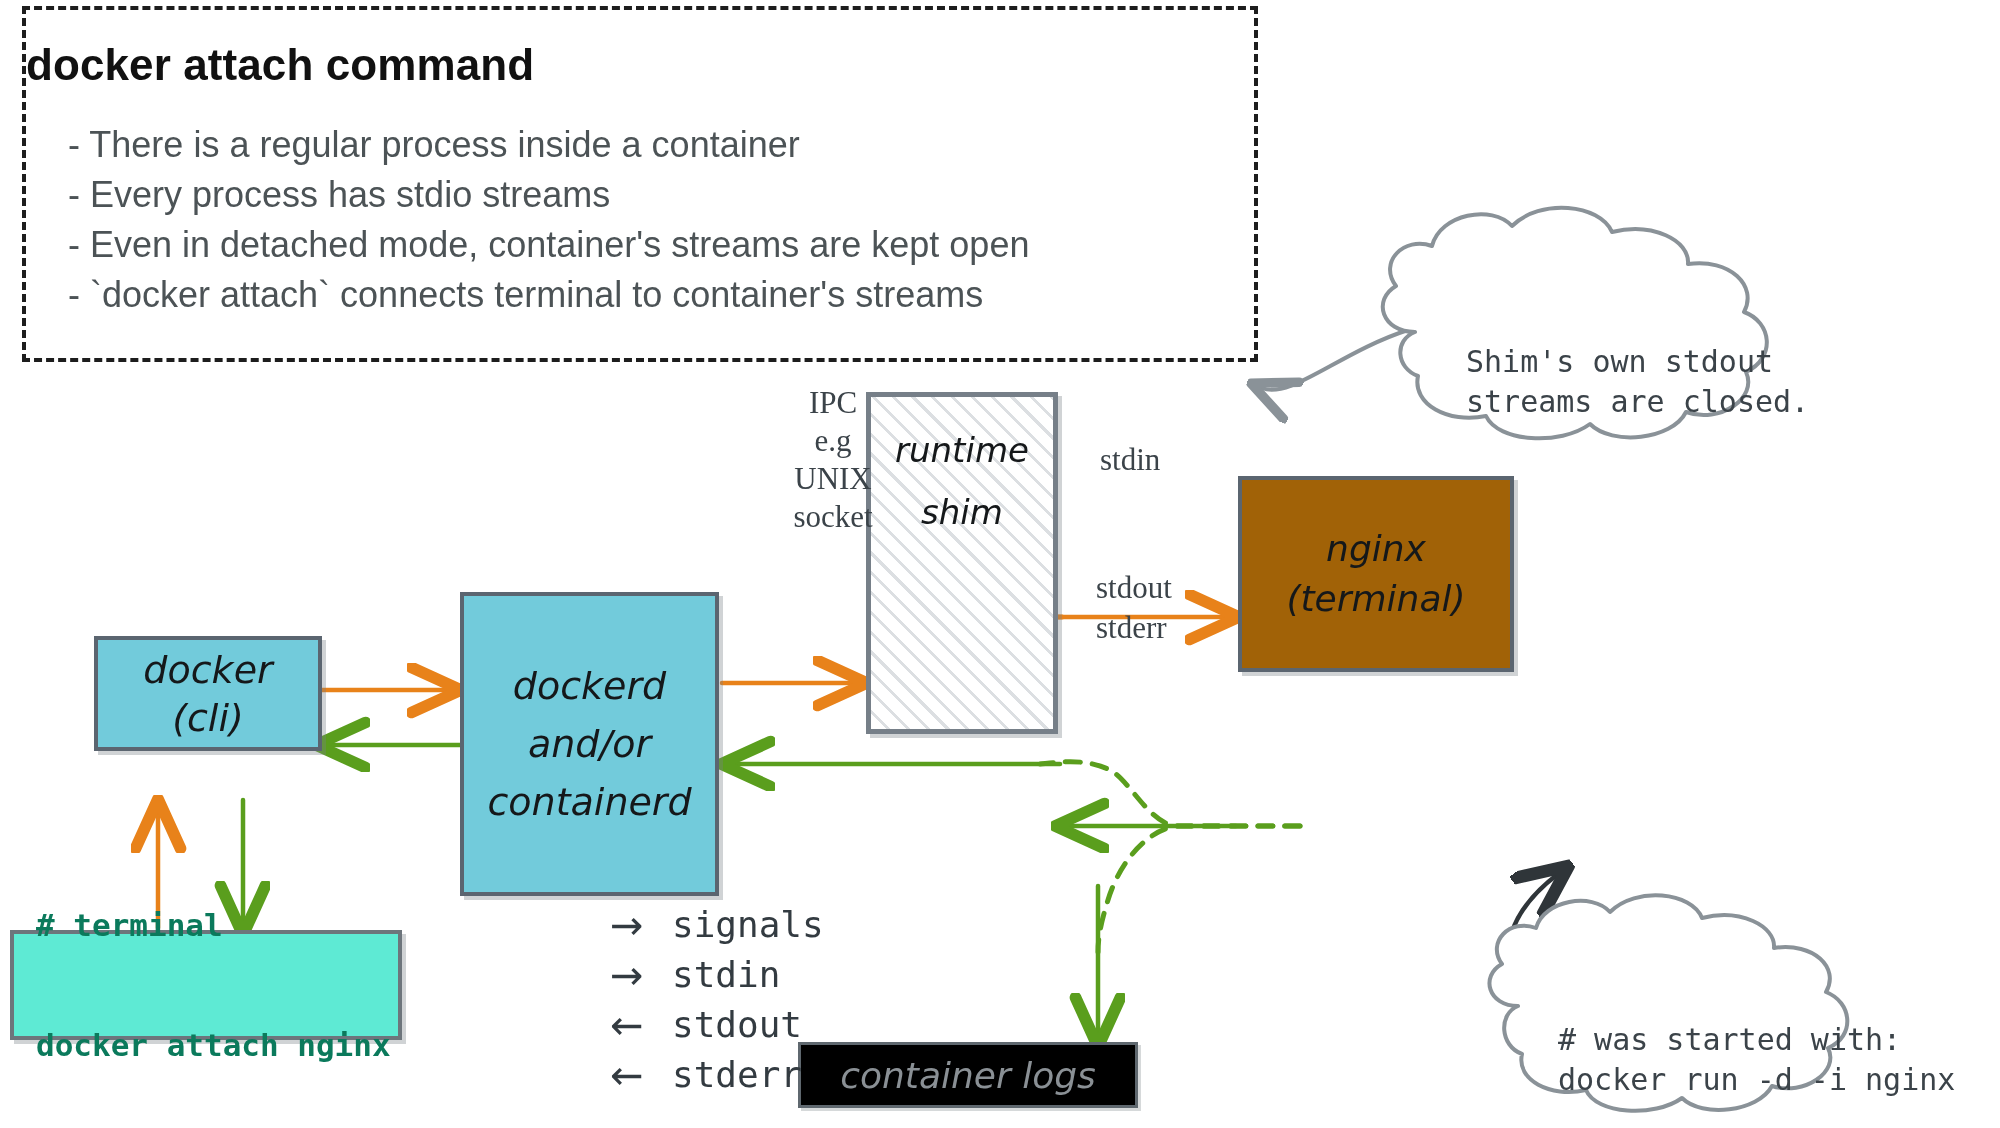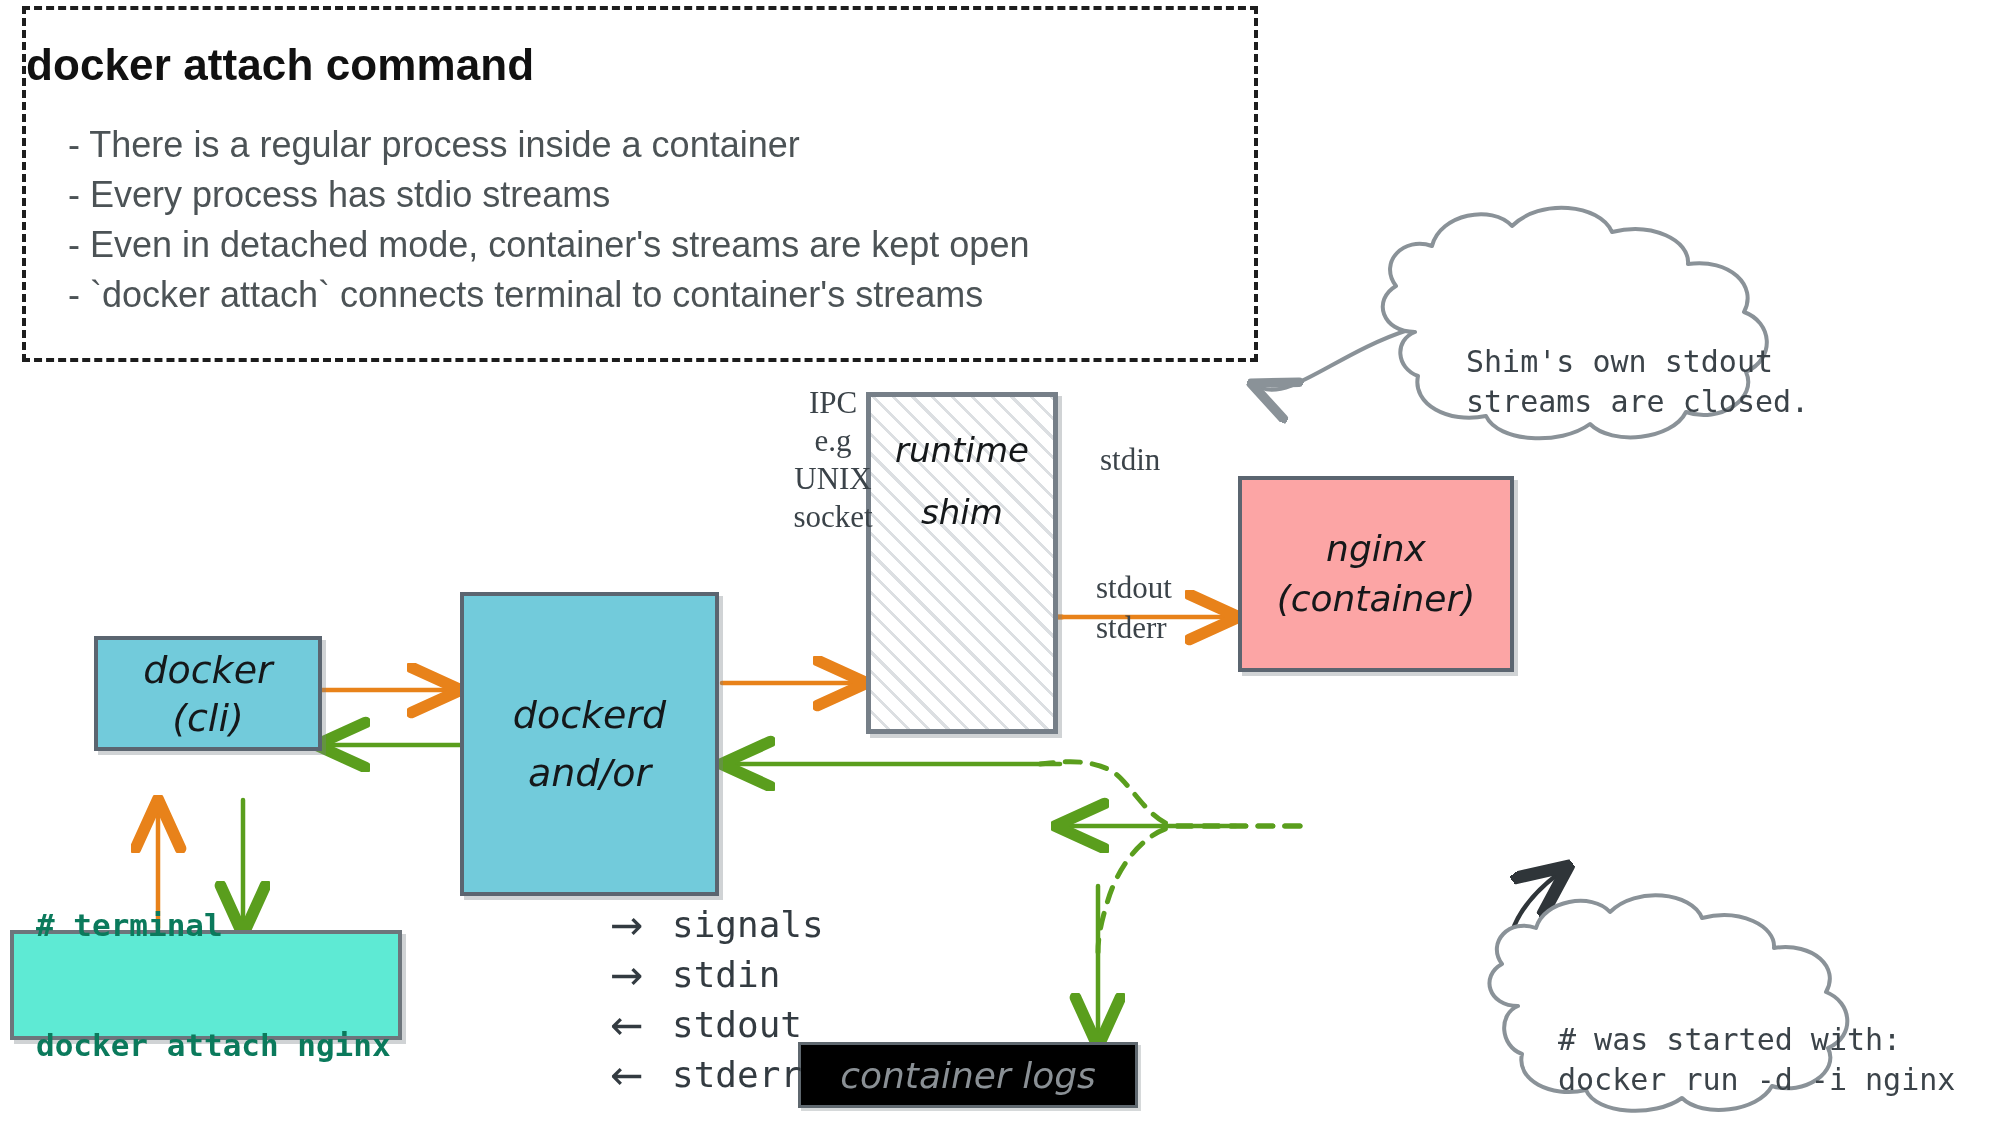--- a/index.html
+++ b/index.html
@@ -50,21 +50,21 @@
 
   #box-shim{left:866px;top:392px;width:192px;height:342px;
     background:#ffffff;border:5px solid #767f88;align-items:flex-start;}
   #shim-hatch{position:absolute;left:0;top:0;width:100%;height:100%;
     background:repeating-linear-gradient(45deg,
       rgba(0,0,0,0) 0px, rgba(0,0,0,0) 11px,
       #dcdfe2 11px, #dcdfe2 14px);}
   #box-shim .label{position:relative;z-index:2;margin-top:22px;
     font-size:34px;line-height:62px;width:100%;}
 
-  #box-nginx{left:1238px;top:476px;width:276px;height:196px;background:#fca5a5;}
+  #box-nginx{left:1238px;top:476px;width:276px;height:196px;background:#a16207;}
   #box-nginx .label{font-size:36px;line-height:50px;}
 
   #box-terminal{left:10px;top:930px;width:392px;height:110px;background:#5eead4;
     border:4px solid #6d757c;align-items:center;justify-content:flex-start;}
   #box-terminal .term-text{
     padding-left:22px;text-align:left;color:#0b7a5c;
     font-size:31px;line-height:40px;white-space:pre;font-weight:600;}
 
   #box-logs{left:798px;top:1042px;width:340px;height:66px;background:#000000;
     border:3px solid #5f686f;box-shadow:3px 3px 0 rgba(120,128,134,0.3);}
@@ -194,35 +194,36 @@
     <div class="label hand">
       <div>docker</div>
       <div>(cli)</div>
     </div>
   </div>
 
   <div class="node-box" id="box-dockerd">
     <div class="label hand">
       <div>dockerd</div>
       <div>and/or</div>
+      <div>containerd</div>
     </div>
   </div>
 
   <div class="node-box" id="box-shim">
     <div id="shim-hatch"></div>
     <div class="label hand">
       <div>runtime</div>
       <div>shim</div>
     </div>
   </div>
 
   <div class="node-box" id="box-nginx">
     <div class="label hand">
       <div>nginx</div>
-      <div>(container)</div>
+      <div>(terminal)</div>
     </div>
   </div>
 
   <div class="node-box" id="box-terminal">
     <div class="term-text mono">
       <div># terminal</div>
       <div>docker attach nginx</div>
     </div>
   </div>
 

